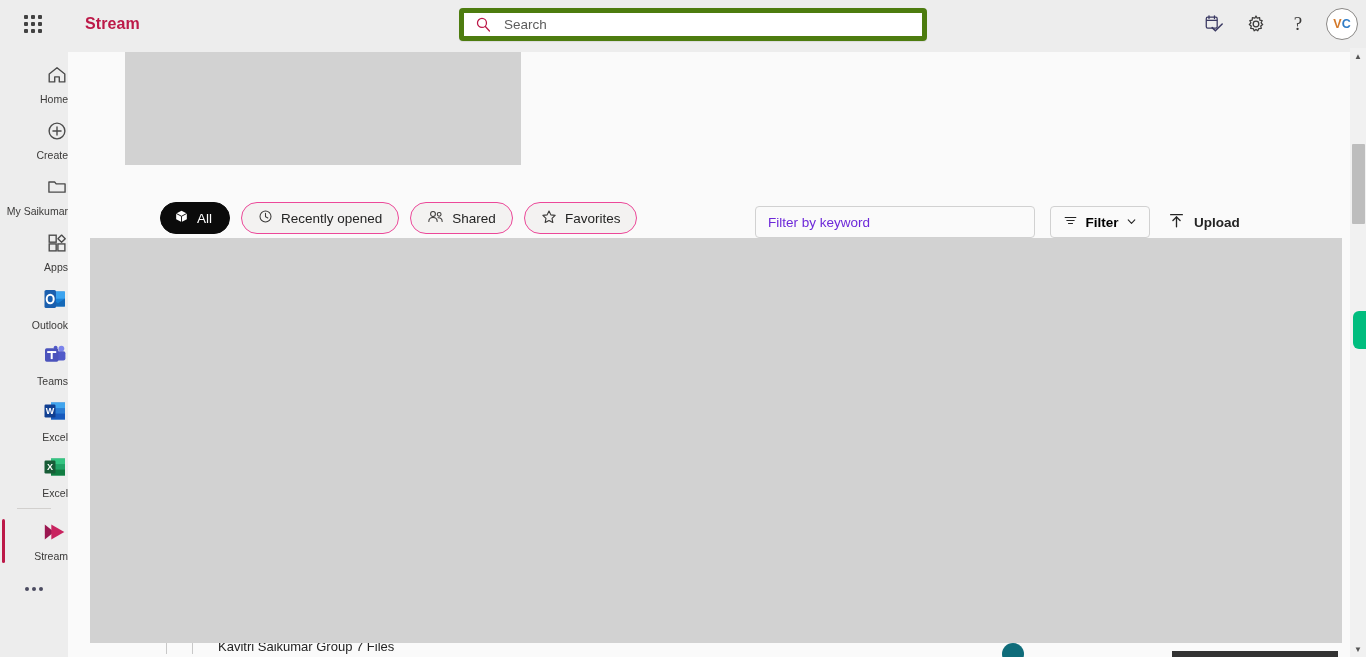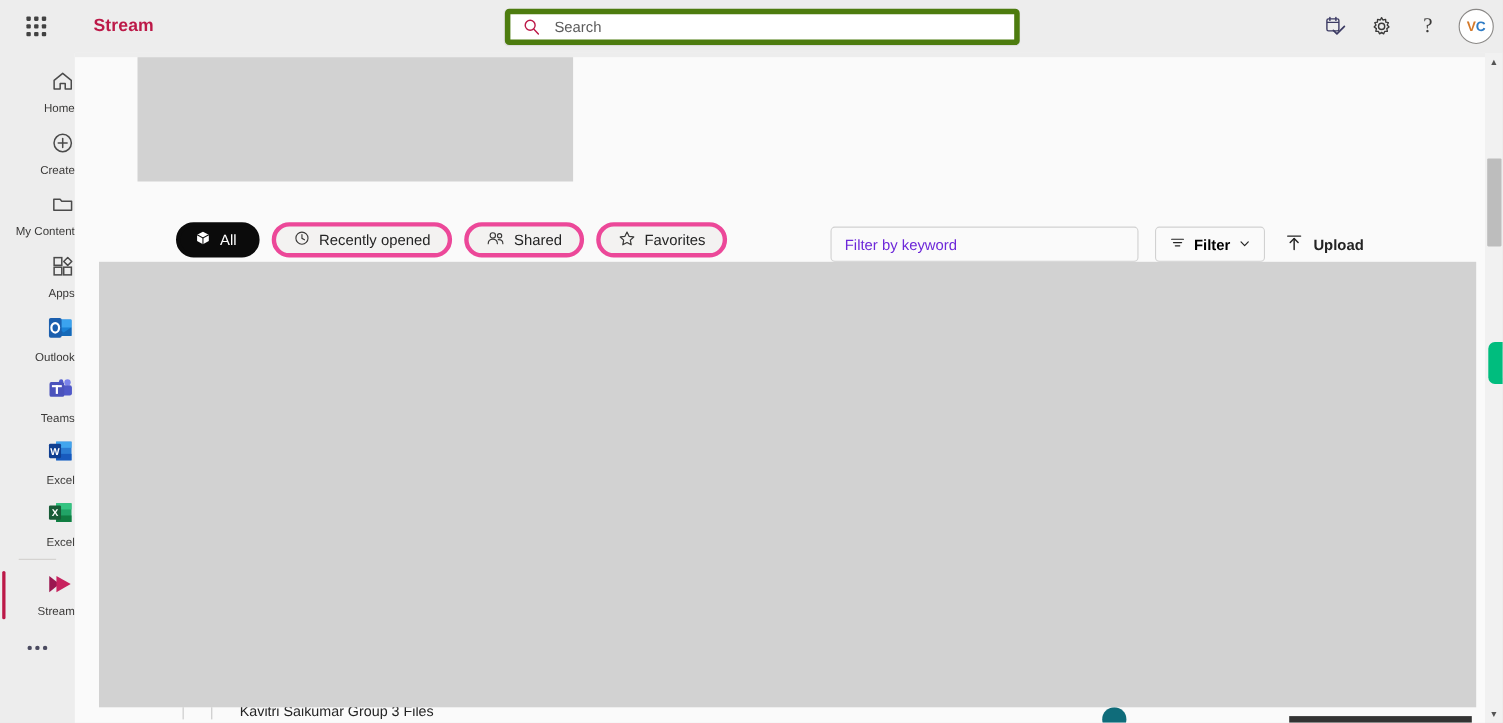--- a/index.html
+++ b/index.html
@@ -104,21 +104,21 @@
   }
 
   .toolbar {
     position: absolute; left: 0; top: 154px; width: 1282px; height: 42px;
   }
   .pills { position: absolute; left: 92px; top: 0; display: flex; gap: 11px; align-items: center; }
   .pill {
     height: 32px; border-radius: 16px; padding: 0 16px;
     display: flex; align-items: center; gap: 8px;
     font-size: 13.5px; color: #242424; cursor: pointer;
-    background: #f3f2f1; border: 4px solid #ec4899;
+    background: #f3f2f1; border: 1px solid #ec4899;
   }
   .pill.sel { background: #0b0b0b; border-color: #0b0b0b; color: #ffffff; padding: 0 17px 0 13px; }
 
   .kwbox {
     position: absolute; left: 687px; top: 4px; width: 280px; height: 32px;
     background: #fafafa; border: 1px solid #d1d1d1; border-radius: 4px;
     display: flex; align-items: center; padding: 0 12px;
   }
   .kwbox .ph { font-size: 13.5px; color: #6d28d9; }
 
@@ -269,21 +269,21 @@
     </span>
     <span class="lbl">Create</span>
   </div>
 
   <div class="rail-item">
     <span>
       <svg width="22" height="22" viewBox="0 0 24 24">
         <path d="M3.2 6.6 H9.4 L11.1 8.6 H20.8 V17.6 H3.2 Z" fill="none" stroke="#4b4b4b" stroke-width="1.5" stroke-linejoin="round"></path>
       </svg>
     </span>
-    <span class="lbl">My Content</span>
+    <span class="lbl">My Saikumar</span>
   </div>
 
   <div class="rail-item">
     <span>
       <svg width="22" height="22" viewBox="0 0 24 24">
         <rect x="3.5" y="3.5" width="7.6" height="7.6" fill="none" stroke="#4b4b4b" stroke-width="1.5"></rect>
         <rect x="3.5" y="13" width="7.6" height="7.6" fill="none" stroke="#4b4b4b" stroke-width="1.5"></rect>
         <rect x="13" y="13" width="7.6" height="7.6" fill="none" stroke="#4b4b4b" stroke-width="1.5"></rect>
         <path d="M13 7.3 L17 3.4 L21 7.3 L17 11.2 Z" fill="none" stroke="#4b4b4b" stroke-width="1.5" stroke-linejoin="round"></path>
       </svg>
@@ -460,21 +460,21 @@
     <div class="th th-act">
       <span>Activity</span>
     </div>
   </div>
 
   <div class="skeleton-body"></div>
 
   <div class="lastrow">
     <span class="tick" style="left:98px;"></span>
     <span class="tick" style="left:124px;"></span>
-    <span class="cell-text">Kavitri Saikumar Group 3 Files</span>
+    <span class="cell-text">Kavitri Saikumar Group 7 Files</span>
     <span class="av"></span>
     <span class="bar"></span>
   </div>
 </div>
 
 <div class="vscroll">
   <div class="arrow up">▲</div>
   <div class="thumb"></div>
   <div class="arrow dn">▼</div>
 </div>

